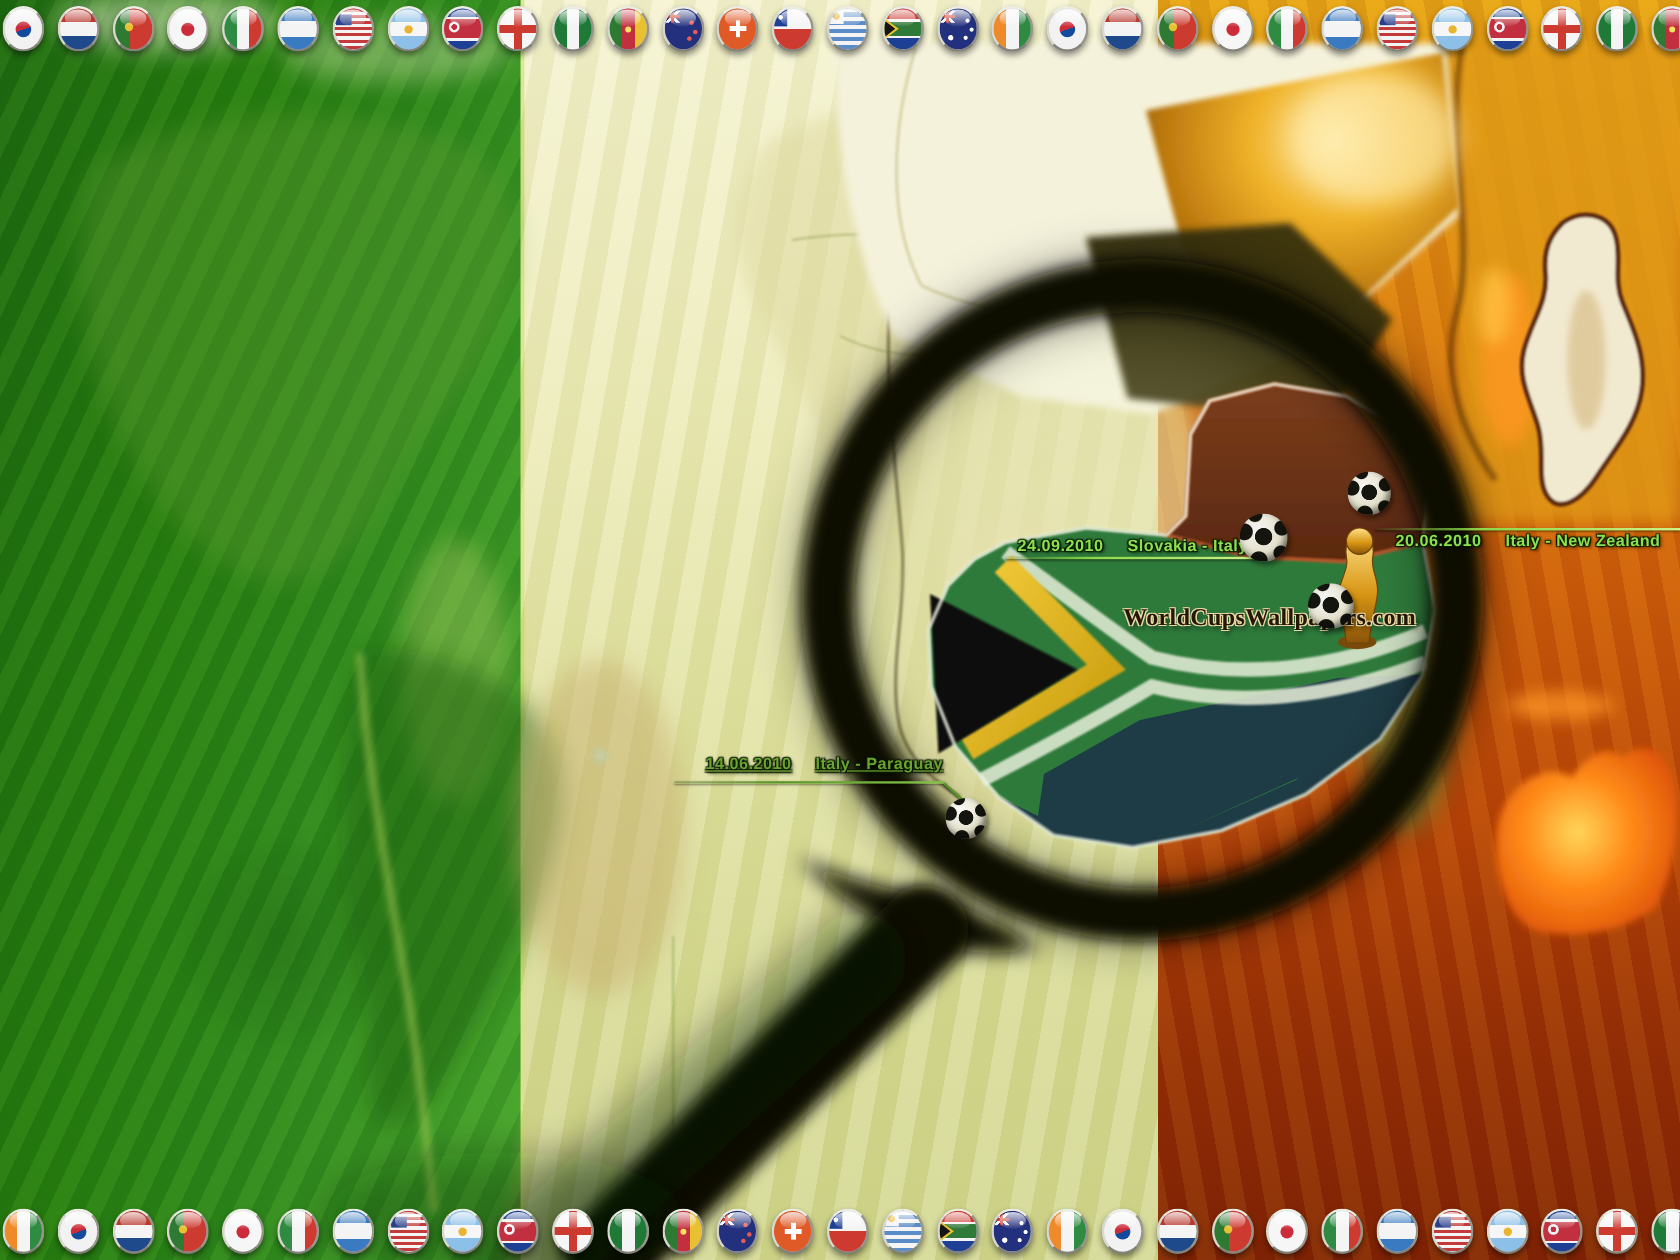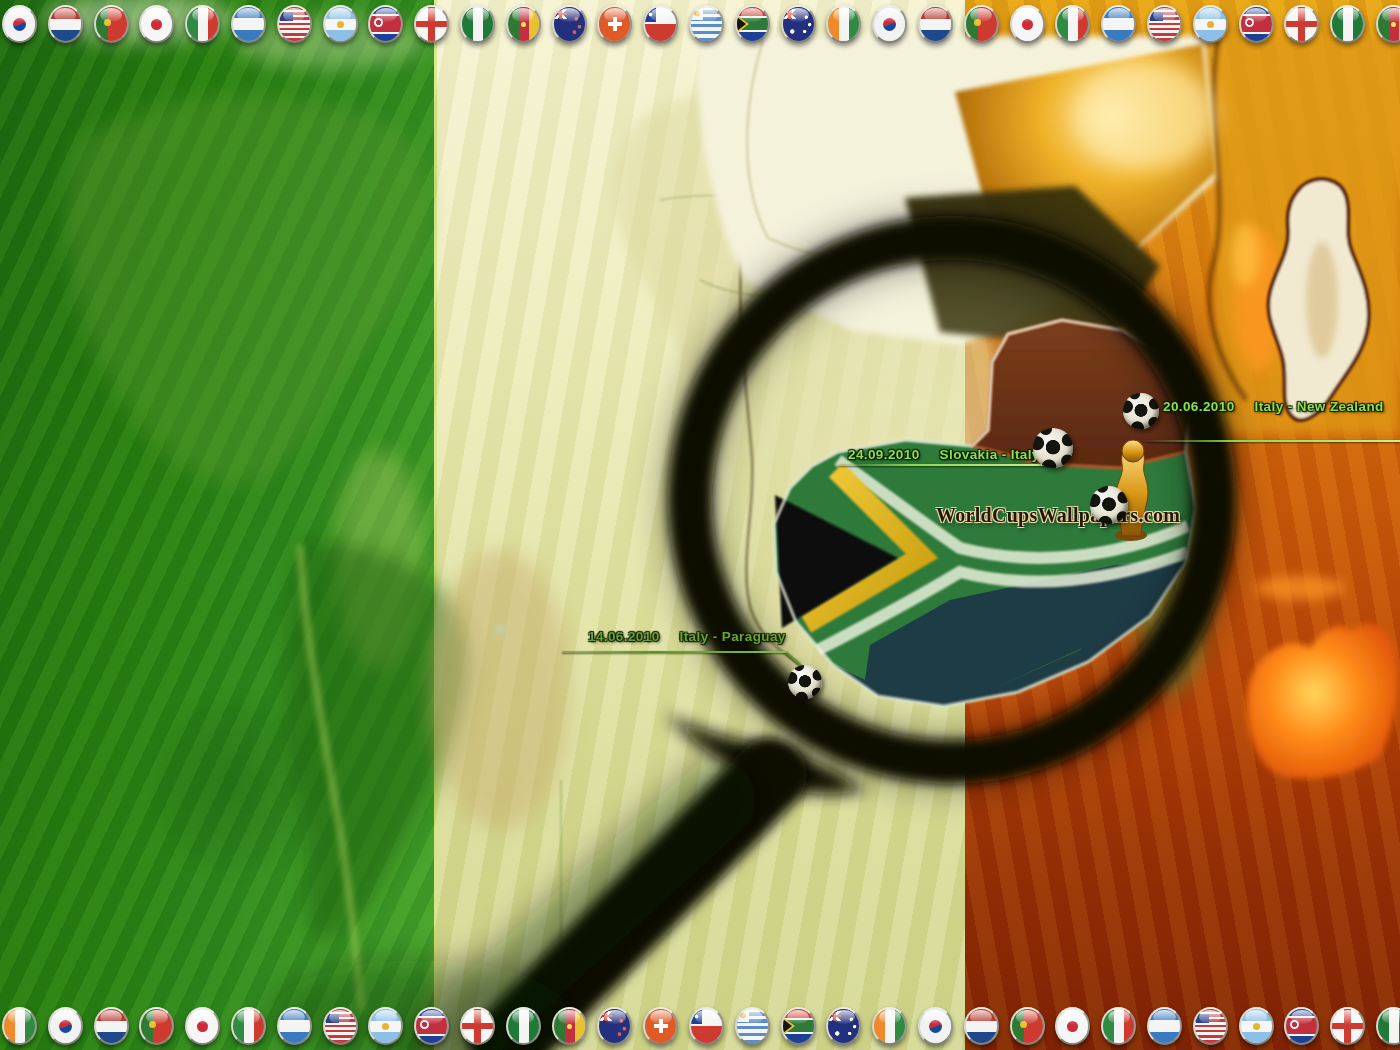--- a/index.html
+++ b/index.html
@@ -34,22 +34,22 @@
   .art{z-index:2;}
   .magnifier{z-index:4;}
 
   
   .match-label{position:absolute;z-index:6;font-weight:bold;font-size:13.5px;letter-spacing:.4px;
     white-space:nowrap;color:#8de14c;
     text-shadow:-1px -1px 1px rgba(8,22,0,.95),1px -1px 1px rgba(8,22,0,.95),
                 -1px 1px 1px rgba(8,22,0,.95),1px 1px 1px rgba(8,22,0,.95),2px 2px 3px rgba(0,0,0,.55);}
   .match-label .fixture{margin-left:20px;}
   #label-slovakia{left:848px;top:447px;}
-  #label-newzealand{left:1163px;top:399px;}
-  #label-paraguay{left:588px;top:629px;}
+  #label-newzealand{left:1163px;top:443px;}
+  #label-paraguay{left:588px;top:629px;text-decoration:underline;}
   .match-underline{position:absolute;z-index:6;height:2px;
     background:linear-gradient(to right,rgba(30,60,10,.15),#8cd84a 35%,#cdf288);
     box-shadow:0 1px 2px rgba(0,0,0,.55);}
   #ul-slovakia{left:838px;top:464px;width:210px;}
   #ul-newzealand{left:1146px;top:440px;width:254px;}
   #ul-paraguay{left:562px;top:651px;width:226px;
     background:linear-gradient(to right,rgba(20,50,10,.3),#5a9428 40%,#86c24a);}
   #ul-paraguay-elbow{left:787px;top:652px;width:22px;transform:rotate(42deg);transform-origin:left center;
     background:#5a9428;}
 

